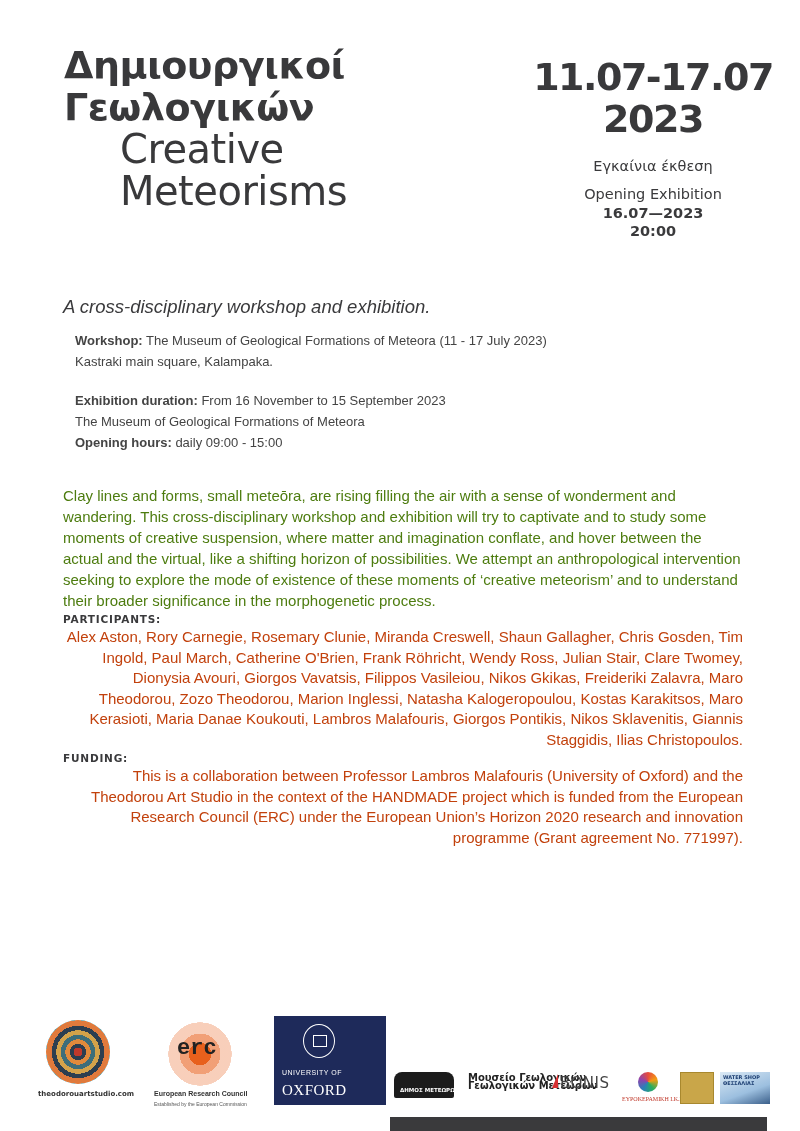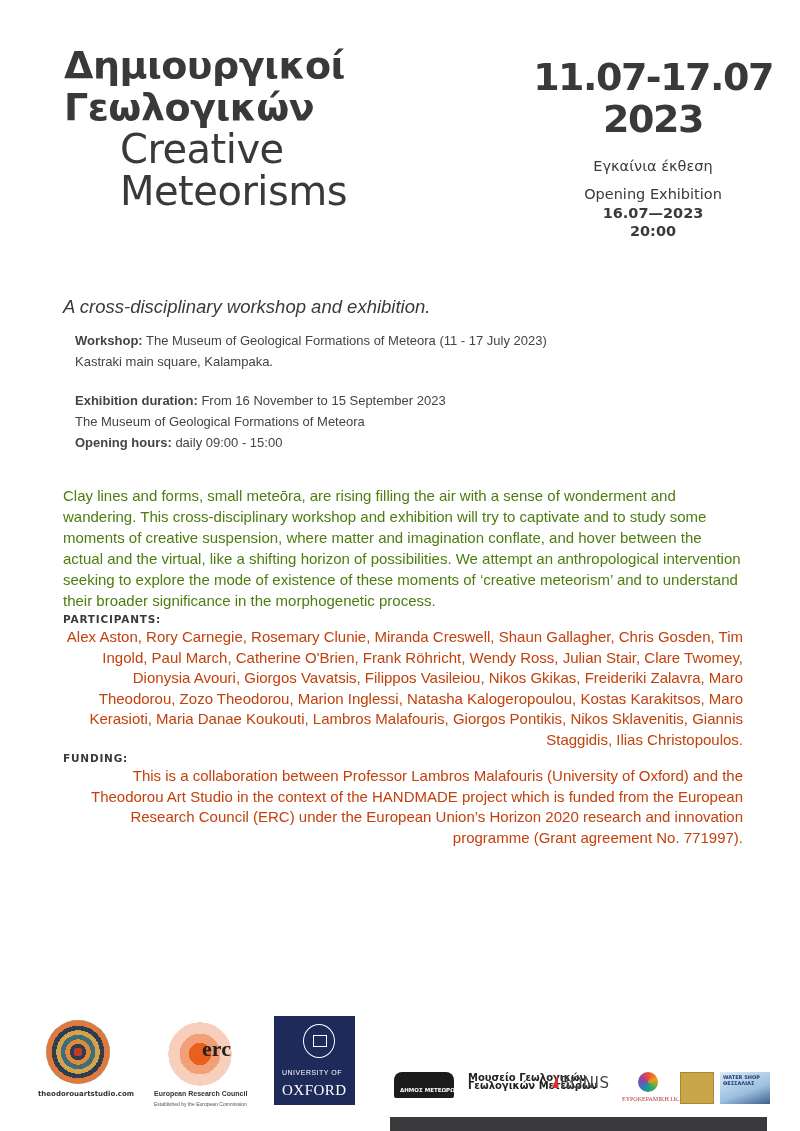--- a/index.html
+++ b/index.html
@@ -24,24 +24,24 @@
   .section-h { font-family: "DejaVu Sans", sans-serif; font-weight: bold; font-size: 10.5px; letter-spacing: 0.8px; color: #3a3a3c; line-height: 16px; }
   .section-body { font-size: 15px; line-height: 20.5px; color: #c2410c; text-align: right; }
 
   .logos { position: absolute; left: 0; top: 1010px; width: 800px; height: 121px; }
   .logo { position: absolute; }
   .mandala { left: 46px; top: 10px; width: 64px; height: 64px; border-radius: 50%;
     background: radial-gradient(circle, #c0392b 0 10%, #2c3e50 10% 18%, #e08a3c 18% 28%, #3e6e7a 28% 38%, #d4a24a 38% 48%, #2c3e50 48% 58%, #e07a3c 58% 70%, #4f8d92 70% 100%); }
   .mandala-text { left: 38px; top: 80px; font-family: "DejaVu Sans", sans-serif; font-weight: bold; font-size: 7px; color: #333; }
   .erc-dots { left: 168px; top: 12px; width: 64px; height: 64px; border-radius: 50%;
     background: radial-gradient(circle, #e8601c 0 25%, rgba(232,96,28,0.6) 25% 45%, rgba(232,96,28,0.3) 45% 70%, rgba(255,255,255,0) 70%); }
-  .erc-word { left: 202px; top: 26px; font-family: Liberation Serif, serif; font-weight: bold; font-size: 22px; color: #222; }
+  .erc-word { left: 177px; top: 26px; font-family: Liberation Mono, monospace; font-weight: bold; font-size: 22px; color: #222; }
   .erc-name { left: 154px; top: 80px; font-family: "Liberation Sans", sans-serif; font-weight: bold; font-size: 7px; color: #333; }
   .erc-sub { left: 154px; top: 91px; font-family: "Liberation Sans", sans-serif; font-size: 5px; color: #555; }
-  .oxford { left: 274px; top: 6px; width: 81px; height: 89px; background: #1e2a5a; color: #fff; }
+  .oxford { left: 274px; top: 6px; width: 112px; height: 89px; background: #1e2a5a; color: #fff; }
   .oxford .crest { position: absolute; left: 29px; top: 8px; width: 32px; height: 34px; border: 1.5px solid #fff; border-radius: 50%; }
   .oxford .crest::after { content: ""; position: absolute; left: 9px; top: 10px; width: 12px; height: 10px; border: 1px solid #fff; }
   .oxford .uni { position: absolute; left: 8px; top: 53px; font-family: "Liberation Sans", sans-serif; font-size: 7px; letter-spacing: 0.5px; }
   .oxford .ox { position: absolute; left: 8px; top: 66px; font-family: "Liberation Serif", serif; font-size: 15px; letter-spacing: 0.5px; }
 
   .small-logos { position: absolute; left: 390px; top: 1070px; width: 400px; height: 40px; }
   .sl { position: absolute; }
   .meteora-logo { left: 4px; top: 2px; width: 60px; height: 26px; background: #1c1c1c; border-radius: 8px 8px 2px 2px; }
   .meteora-text { left: 6px; top: 26px; font-size: 5px; color: #222; font-weight: bold; }
   .museum-text { left: 78px; top: 4px; font-family: "DejaVu Sans", sans-serif; font-weight: bold; font-size: 10px; line-height: 8px; color: #222; }

